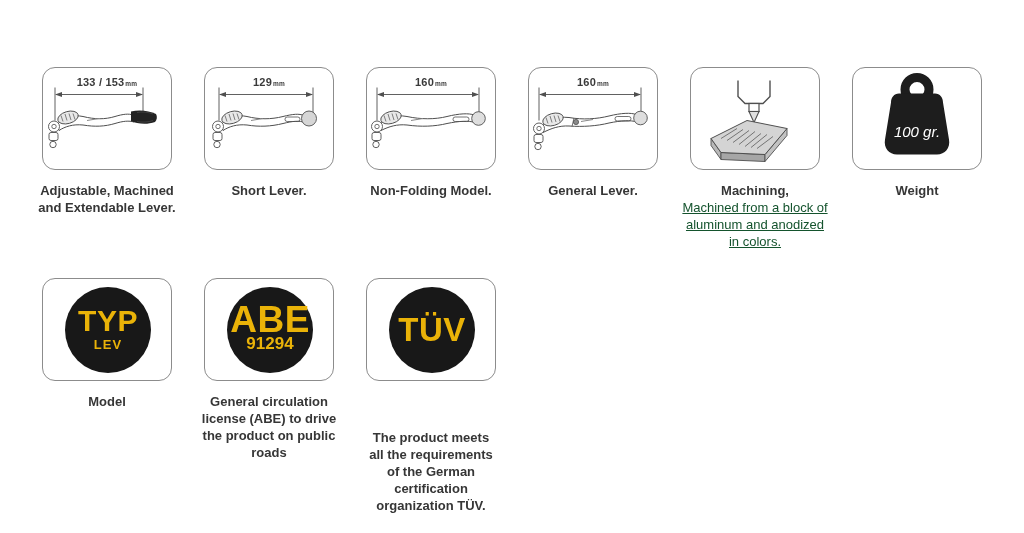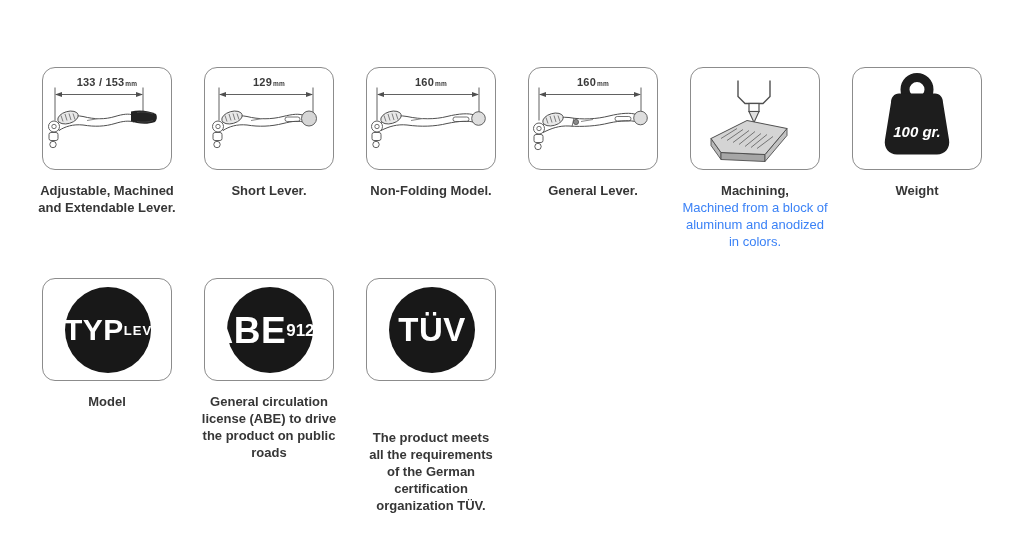--- a/index.html
+++ b/index.html
@@ -20,33 +20,33 @@
   .dim-label .unit { font-size:6.5px; font-weight:700; margin-left:1px; }
 
   .card svg { position:absolute; inset:0; width:100%; height:100%; }
 
   .caption { margin-top:12px; text-align:center; font-size:13px; line-height:17px;
              font-weight:700; color:#363636; }
   .w150 { width:150px; margin-left:-10px; margin-right:-10px; }
   .w146 { width:146px; margin-left:-8px;  margin-right:-8px; }
   .w142 { width:142px; margin-left:-6px;  margin-right:-6px; }
   .w130 { width:130px;margin-top:48px; }
-  .caption .desc { display:block; font-weight:400; color:#3b82f6; }
+  .caption .desc { display:block; font-weight:400; color:#14532d;text-decoration:underline; }
 
   .badge { position:absolute; top:8px; left:22px; width:86px; height:86px; border-radius:50%;
-           background:#181818; color:#ffffff; display:flex; 
+           background:#181818; color:#eab308; display:flex; flex-direction:column;
            align-items:center; justify-content:center; }
   .badge .b-top    { font-size:30px; font-weight:800; line-height:28px; letter-spacing:0.5px; }
   .badge .b-bottom { font-size:13px; font-weight:700; line-height:19px; letter-spacing:1px; }
   .badge.abe .b-top    { font-size:37px; line-height:27px; }
   .badge.abe .b-bottom { font-size:17px; line-height:21px; letter-spacing:0; }
   .badge.tuv .b-top    { font-size:33px; line-height:30px; }
 
   .weight-label { position:absolute; top:55px; left:0; right:0; text-align:center;
-                  color:#ffffff; font-size:15px; font-weight:700; font-style:italic; z-index:2; }
+                  color:#ffffff; font-size:15px; font-weight:400; font-style:italic; z-index:2; }
 </style>
 </head>
 <body>
 
 <div class="row row1">
 
   <div class="cell">
     <div class="card">
       <div class="dim-label">
         <span>133 / 153</span><span class="unit">mm</span>

